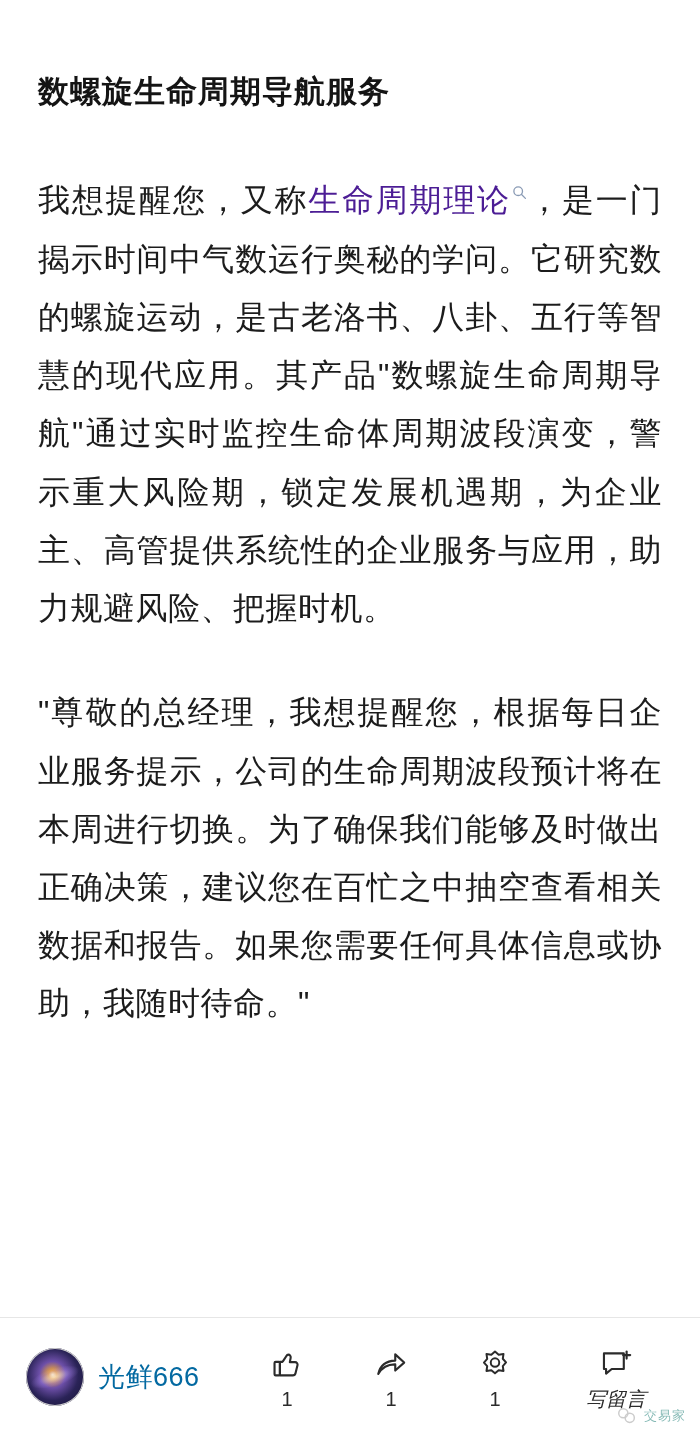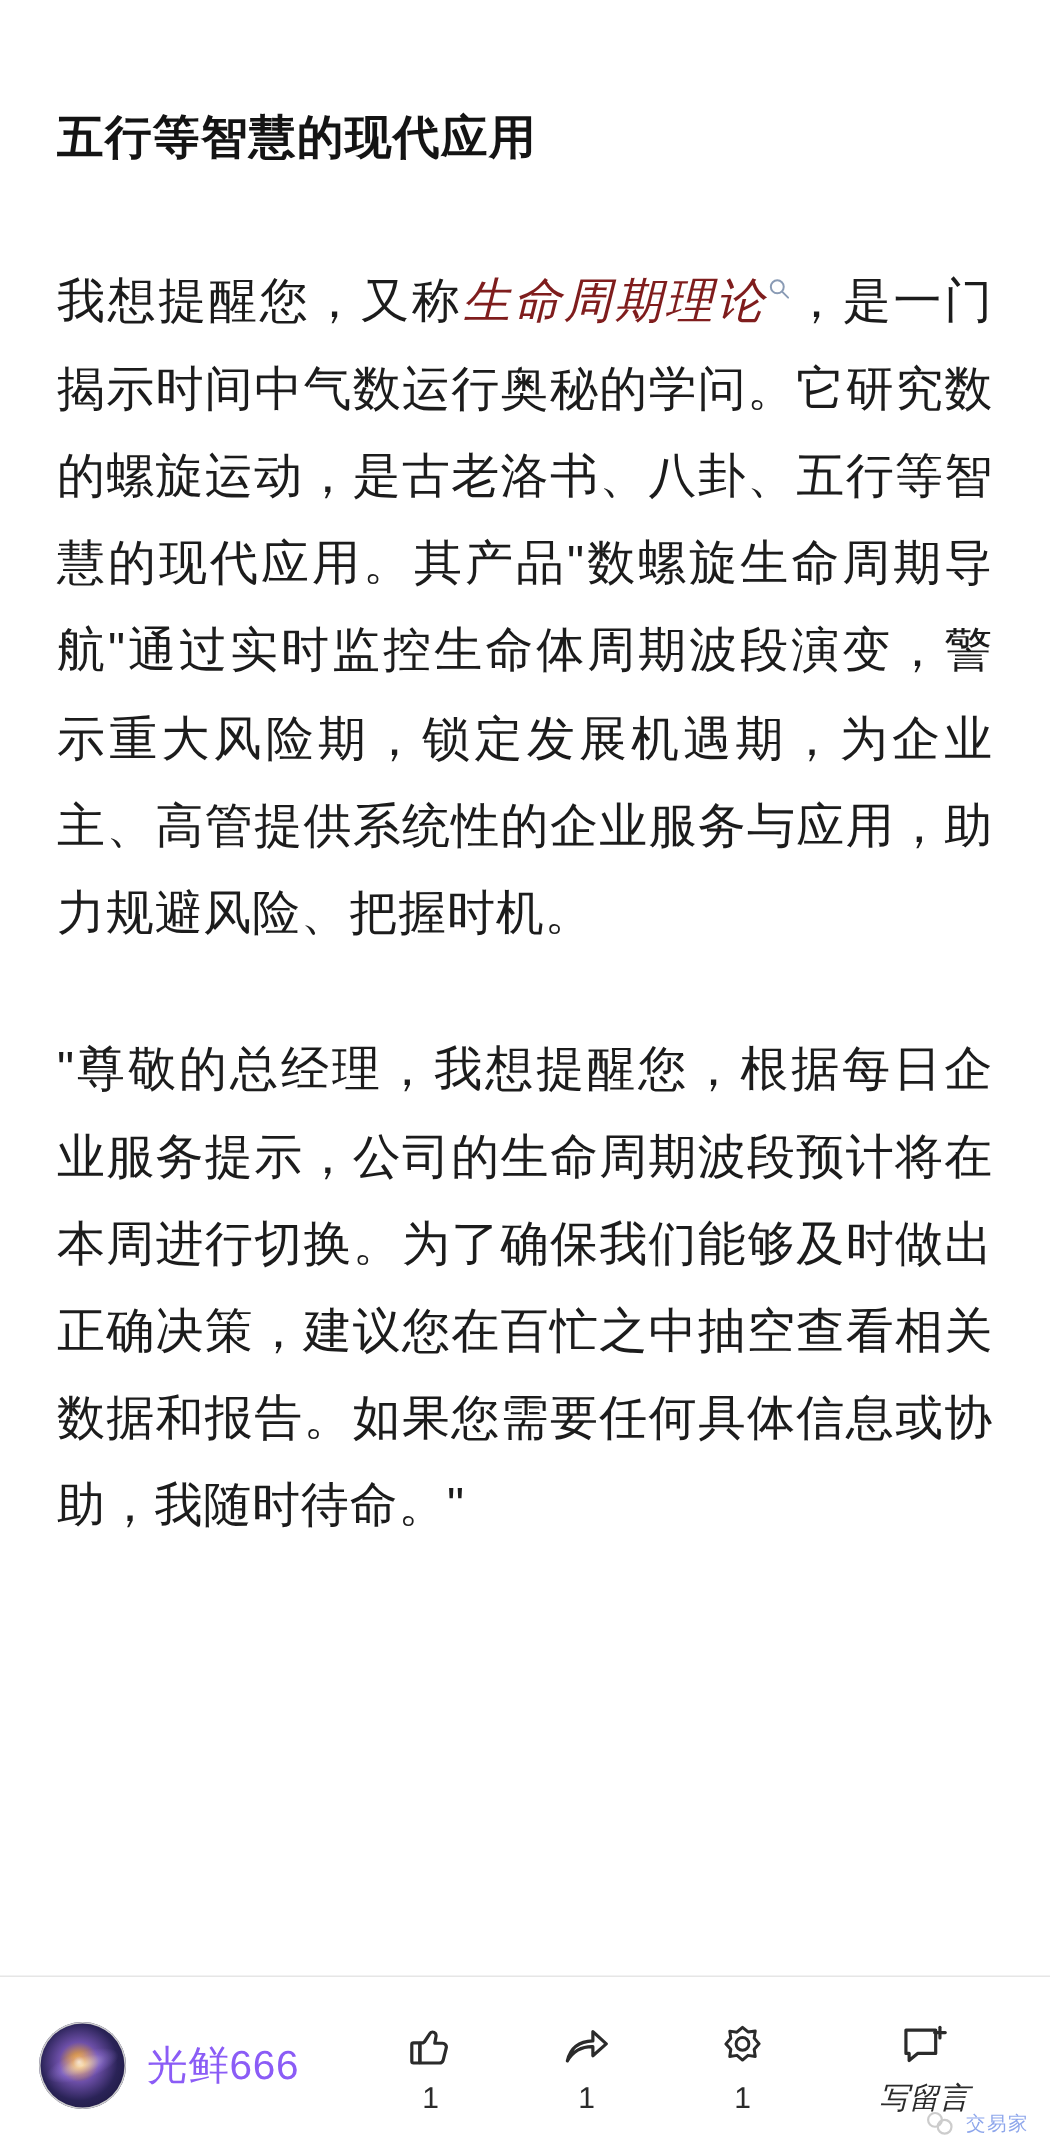--- a/index.html
+++ b/index.html
@@ -42,24 +42,23 @@
     letter-spacing: 0.5px;
     color: #1c1c1c;
     margin: 0 0 46px 0;
     text-align: justify;
     text-justify: inter-ideograph;
   }
   .para.tight {
     margin-bottom: 42px;
   }
   .link-term {
-    color: #7f1d1d;
+    color: #4c1d95;
     text-decoration: none;
     position: relative;
-    font-style: italic;
   }
   .search-sup {
     display: inline-block;
     vertical-align: super;
     font-size: 16px;
     color: #8a9bb5;
     margin-left: 1px;
   }
   .search-sup svg {
     display: block;
@@ -101,21 +100,21 @@
     left: 4px;
     top: 20px;
     width: 50px;
     height: 18px;
     border-radius: 50%;
     background: radial-gradient(ellipse at 50% 50%, rgba(255,255,255,0.55) 0%, rgba(180,150,255,0.25) 45%, rgba(0,0,0,0) 72%);
     transform: rotate(-18deg);
   }
   .author-name {
     font-size: 27px;
-    color: #8b5cf6;
+    color: #0369a1;
     letter-spacing: 0.5px;
   }
   .actions {
     margin-left: auto;
     display: flex;
     align-items: flex-start;
     gap: 46px;
     padding-right: 8px;
   }
   .action {
@@ -157,32 +156,32 @@
     gap: 6px;
     opacity: 0.5;
   }
   .wm-logo {
     width: 22px;
     height: 22px;
     position: relative;
   }
   .wm-text {
     font-size: 13px;
-    color: #1d4ed8;
+    color: #0f766e;
     letter-spacing: 1px;
   }
 </style>
 </head>
 <body>
 
 <div class="page">
 
   <div class="article">
 
-    <h1 class="article-title">五行等智慧的现代应用</h1>
+    <h1 class="article-title">数螺旋生命周期导航服务</h1>
 
     <p class="para"><span>我想提醒您，又称</span><a class="link-term" href="#">生命周期理论</a><span class="search-sup"><svg width="15" height="15" viewBox="0 0 16 16" fill="none" xmlns="http://www.w3.org/2000/svg">
             <circle cx="6.6" cy="6.6" r="4.6" stroke="#8a9bb5" stroke-width="1.4"></circle>
             <line x1="10.2" y1="10.2" x2="14.3" y2="14.3" stroke="#8a9bb5" stroke-width="1.4" stroke-linecap="round"></line>
           </svg></span><span>，是一门揭示时间中气数运行奥秘的学问。它研究数的螺旋运动，是古老洛书、八卦、五行等智慧的现代应用。其产品"数螺旋生命周期导航"通过实时监控生命体周期波段演变，警示重大风险期，锁定发展机遇期，为企业主、高管提供系统性的企业服务与应用，助力规避风险、把握时机。</span></p>
 
 
     <p class="para">"尊敬的总经理，我想提醒您，根据每日企业服务提示，公司的生命周期波段预计将在本周进行切换。为了确保我们能够及时做出正确决策，建议您在百忙之中抽空查看相关数据和报告。如果您需要任何具体信息或协助，我随时待命。"</p>
 
   </div>

